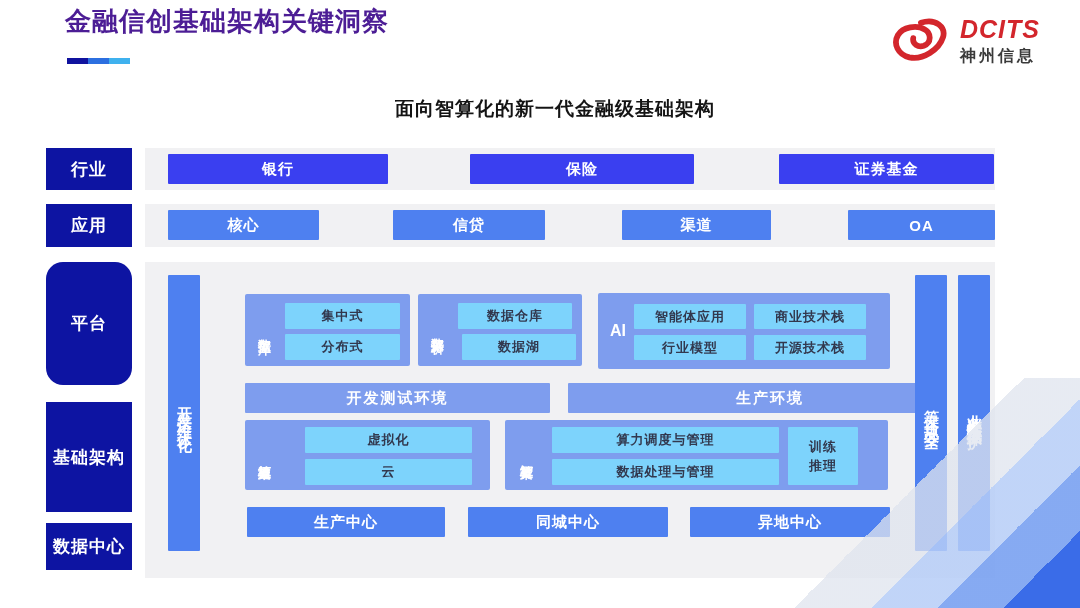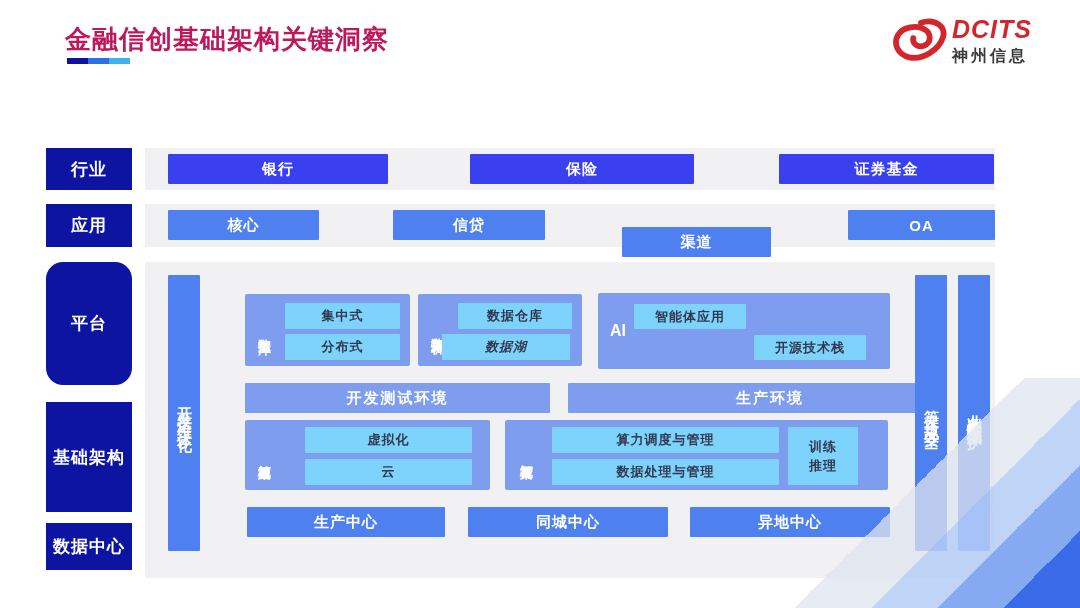--- a/index.html
+++ b/index.html
@@ -2,26 +2,26 @@
 <html><head>
 <meta charset="utf-8">
 <style>
   html,body{margin:0;padding:0;background:#e9e9ec;}
   .slide{
     position:relative;width:1080px;height:608px;background:#ffffff;
     font-family:"Liberation Sans","DejaVu Sans",sans-serif;overflow:hidden;
   }
   .abs{position:absolute;}
   
-  .title{left:65px;top:22px;font-size:26px;font-weight:bold;color:#be185d;letter-spacing:1px;}
+  .title{left:65px;top:4px;font-size:26px;font-weight:bold;color:#4c1d95;letter-spacing:1px;}
   .underline{left:67px;top:58px;width:63px;height:6px;display:flex;}
   .underline span{flex:1;height:100%;}
   .u1{background:#10129e;} .u2{background:#2c6fe0;} .u3{background:#3fb1ee;}
   .subtitle{left:145px;top:96px;width:820px;text-align:center;font-size:19px;font-weight:bold;color:#141414;letter-spacing:1px;}
-  .logo{left:890px;top:16px;display:flex;align-items:flex-start;gap:4px;}
+  .logo{left:890px;top:16px;display:flex;align-items:flex-start;gap:12px;}
   .logo-text{display:flex;flex-direction:column;line-height:1.1;}
   .logo-brand{font-size:25px;font-weight:900;font-style:italic;color:#d3262c;letter-spacing:1px;}
   .logo-company{font-size:16px;font-weight:bold;color:#3a3a3a;letter-spacing:3px;margin-top:3px;}
   
   .layer{left:46px;width:86px;background:#0d14a2;color:#fff;font-weight:bold;font-size:17px;
     display:flex;align-items:center;justify-content:center;letter-spacing:1px;}
   
   .strip{left:145px;width:850px;background:#f1f1f3;}
   
   .btn{position:absolute;height:30px;display:flex;align-items:center;justify-content:center;
@@ -70,59 +70,62 @@
       <svg width="58" height="50" viewBox="0 0 60 52">
         <path d="M32 7 C 48 2, 58 12, 55 22 C 51 35, 34 46, 20 43 C 8 40, 3 29, 8 20 C 13 11, 28 9, 36 14 C 43 18, 43 28, 35 31 C 29 33, 23 29, 24 23" stroke="#d3262c" stroke-width="6" fill="none" stroke-linecap="round"></path>
       </svg>
     </span>
     <span class="logo-text">
       <span class="logo-brand">DCITS</span>
       <span class="logo-company">神州信息</span>
     </span>
   </div>
 
+  <div class="abs subtitle">面向智算化的新一代金融级基础架构</div>
 
   <div class="abs layer" style="top:148px;height:42px;">行业</div>
   <div class="abs layer" style="top:204px;height:43px;">应用</div>
   <div class="abs layer" style="top:262px;height:123px;border-radius:17px;">平台</div>
   <div class="abs layer" style="top:402px;height:110px;">基础架构</div>
   <div class="abs layer" style="top:523px;height:47px;">数据中心</div>
 
   <div class="abs strip" style="top:148px;height:42px;">
     <div class="btn btn-industry" style="left:23px;top:6px;width:220px;">银行</div>
     <div class="btn btn-industry" style="left:325px;top:6px;width:224px;">保险</div>
     <div class="btn btn-industry" style="left:634px;top:6px;width:215px;">证券基金</div>
   </div>
 
   <div class="abs strip" style="top:204px;height:43px;">
     <div class="btn btn-app" style="left:23px;top:6px;width:151px;">核心</div>
     <div class="btn btn-app" style="left:248px;top:6px;width:152px;">信贷</div>
-    <div class="btn btn-app" style="left:477px;top:6px;width:149px;margin-top:17px;">渠道</div>
+    <div class="btn btn-app" style="left:477px;top:6px;width:149px;">渠道</div>
     <div class="btn btn-app" style="left:703px;top:6px;width:147px;">OA</div>
   </div>
 
   <div class="abs strip" style="top:262px;height:316px;">
 
     <div class="vbar" style="left:23px;top:13px;height:276px;">开发运维一体化</div>
 
     <div class="group" style="left:100px;top:32px;width:165px;height:72px;">
       <div class="group-label" style="left:10px;">数据库</div>
       <div class="lightbox" style="left:40px;top:9px;width:115px;height:26px;">集中式</div>
       <div class="lightbox" style="left:40px;top:40px;width:115px;height:26px;">分布式</div>
     </div>
 
     <div class="group" style="left:273px;top:32px;width:164px;height:72px;">
       <div class="group-label" style="left:10px;">数据分析</div>
       <div class="lightbox" style="left:40px;top:9px;width:114px;height:26px;">数据仓库</div>
-      <div class="lightbox" style="left:24px;top:40px;width:128px;height:26px;font-style:italic;">数据湖</div>
+      <div class="lightbox" style="left:44px;top:40px;width:114px;height:26px;">数据湖</div>
     </div>
 
     <div class="group" style="left:453px;top:31px;width:292px;height:76px;">
       <div class="ai-label">AI</div>
       <div class="lightbox" style="left:36px;top:11px;width:112px;height:25px;">智能体应用</div>
+      <div class="lightbox" style="left:156px;top:11px;width:112px;height:25px;">商业技术栈</div>
+      <div class="lightbox" style="left:36px;top:42px;width:112px;height:25px;">行业模型</div>
       <div class="lightbox" style="left:156px;top:42px;width:112px;height:25px;">开源技术栈</div>
     </div>
 
     <div class="envbar" style="left:100px;top:121px;width:305px;">开发测试环境</div>
     <div class="envbar" style="left:423px;top:121px;width:316px;padding-left:44px;">生产环境</div>
 
     <div class="group" style="left:100px;top:158px;width:245px;height:70px;">
       <div class="group-label" style="left:10px;letter-spacing:0;">通算框架</div>
       <div class="lightbox" style="left:60px;top:7px;width:167px;height:26px;">虚拟化</div>
       <div class="lightbox" style="left:60px;top:39px;width:167px;height:26px;">云</div>

